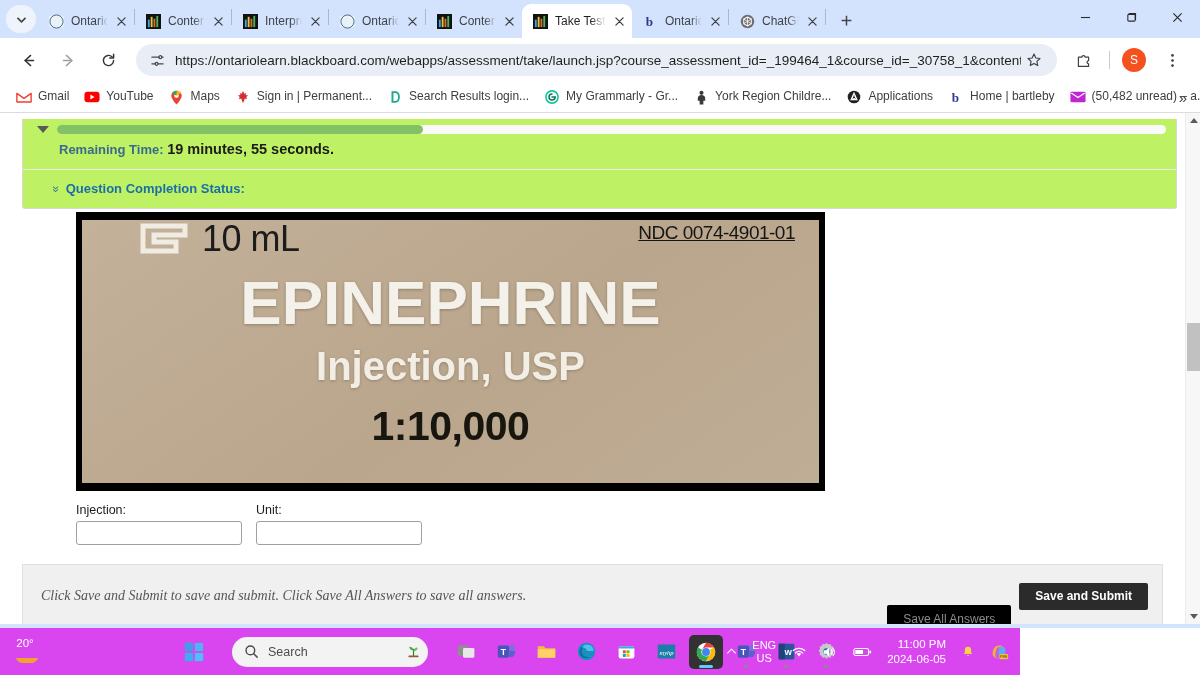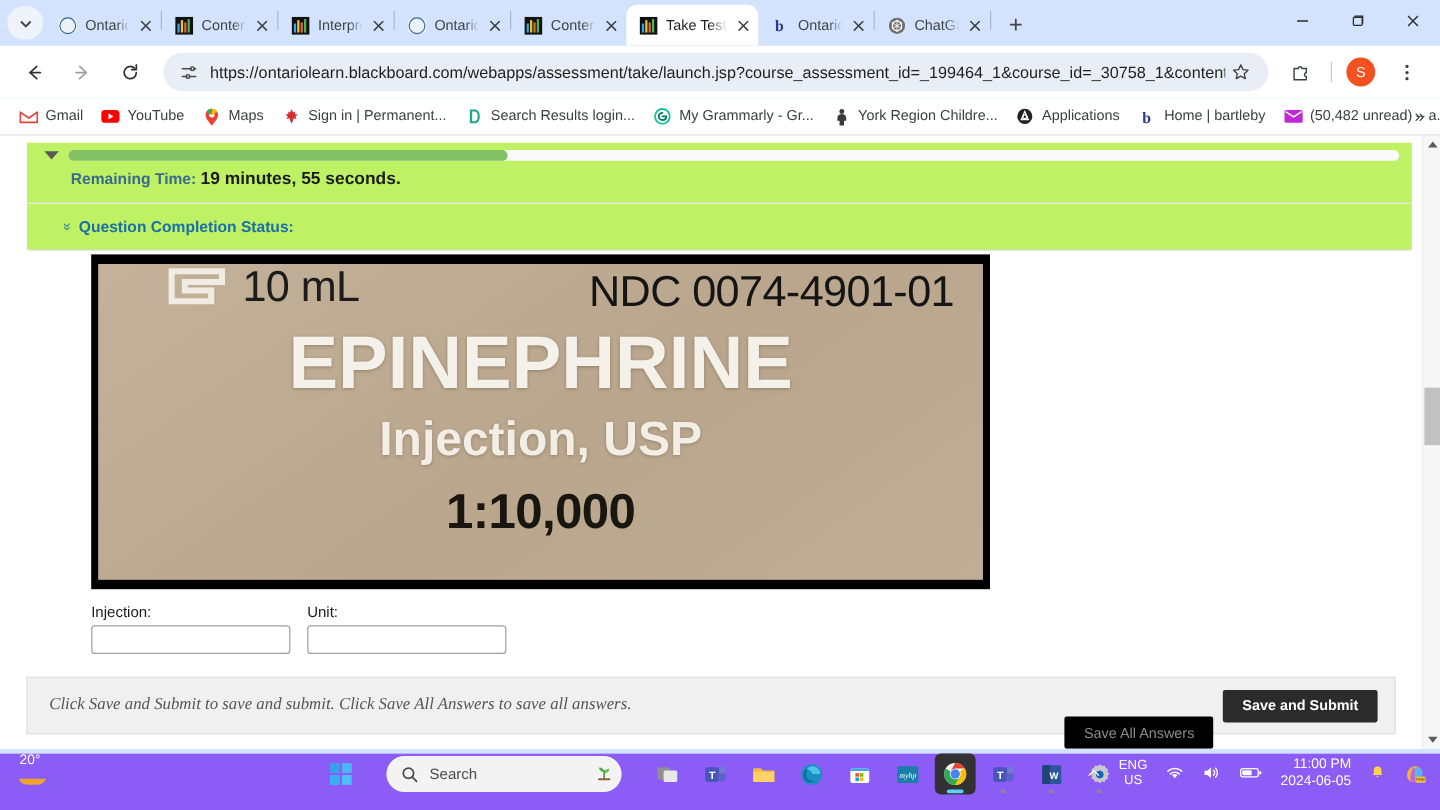--- a/index.html
+++ b/index.html
@@ -135,22 +135,22 @@
     position: relative; overflow: hidden;
   }
   .abbott-logo {
     position: absolute; left: 55px; top: 2px; width: 54px; height: 42px;
   }
   .ml-text {
     position: absolute; left: 120px; top: -2px; font-size: 36px; color: #1c1c1c;
     font-family: "Liberation Sans", sans-serif; font-weight: 400; letter-spacing: -0.5px;
   }
   .ndc-text {
-    position: absolute; right: 24px; top: 2px; font-size: 36px; color: #151515;
-    font-family: "Liberation Sans", sans-serif; letter-spacing: -0.5px;
+    position: absolute; right: 24px; top: 2px; font-size: 19px; color: #151515;
+    font-family: "Liberation Sans", sans-serif; letter-spacing: -0.5px; text-decoration: underline;
   }
   .epi-text {
     position: absolute; left: 0; right: 0; top: 52px; text-align: center;
     font-size: 62px; line-height: 1; color: #f4f1ea; font-weight: bold;
     letter-spacing: 0px; font-family: "Liberation Sans", sans-serif;
     text-shadow: 0 1px 3px rgba(90,75,55,.45);
   }
   .inj-text {
     position: absolute; left: 0; right: 0; top: 126px; text-align: center;
     font-size: 40px; line-height: 1; color: #f2eee6; font-weight: bold;
@@ -171,21 +171,21 @@
   .field-label { font-size: 12.5px; color: #1b1b1b; margin-bottom: 4px; display: block; }
   .field-input {
     width: 166px; height: 24px; border: 1px solid #a0a0a0; border-radius: 3px;
     background: #fff; font-family: "Liberation Sans", sans-serif; font-size: 13px;
     padding: 0 4px; color: #111;
   }
 
   
   .savebar {
     margin: 19px 22px 0 22px; background: #f0f0f0; border: 1px solid #e0e0e0;
-    height: 48px; display: flex; align-items: center; padding: 0 14px 0 18px;
+    height: 64px; display: flex; align-items: center; padding: 0 14px 0 18px;
   }
   .save-note {
     flex: 1 1 auto; font-family: "Liberation Serif", serif; font-style: italic;
     font-size: 14px; color: #555;
   }
   .btn {
     height: 27px; border: none; border-radius: 2px; cursor: pointer;
     font-family: "Liberation Sans", sans-serif; font-size: 12px; padding: 0 16px;
   }
   .btn-secondary { background: #000000; color: #8c8c8c; margin-right: 8px; margin-top: 45px; }
@@ -201,21 +201,21 @@
   .sb-thumb {
     position: absolute; left: 1px; width: 13px; top: 210px; height: 48px;
     background: #c1c1c1; border-radius: 0; cursor: grab;
   }
   .sb-tri { width: 0; height: 0; border-left: 4px solid transparent; border-right: 4px solid transparent; }
   .sb-tri.up { border-bottom: 5px solid #5a5a5a; }
   .sb-tri.down { border-top: 5px solid #5a5a5a; }
 
   
   #taskbar {
-    width: 1200px; height: 47px; background: #8b5cf6; display: flex; align-items: flex-start;
+    width: 1020px; height: 47px; background: #d946ef; display: flex; align-items: center;
     position: relative;
   }
   .weather { display: flex; align-items: center; padding-left: 14px; width: 160px; }
   .weather .temp { color: #fff; font-size: 11.5px; margin-right: 4px; }
   .tb-center { position: absolute; left: 0; right: 0; display: flex; align-items: center; justify-content: center; gap: 21px; }
   .start-btn { width: 34px; height: 34px; display: flex; align-items: center; justify-content: center; cursor: pointer; border-radius: 4px; }
   .searchbox {
     width: 196px; height: 30px; background: #f3f3f3; border-radius: 15px;
     display: flex; align-items: center; padding: 0 6px 0 12px; cursor: text;
   }

